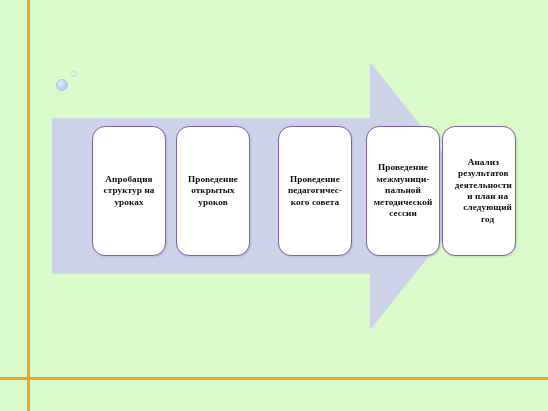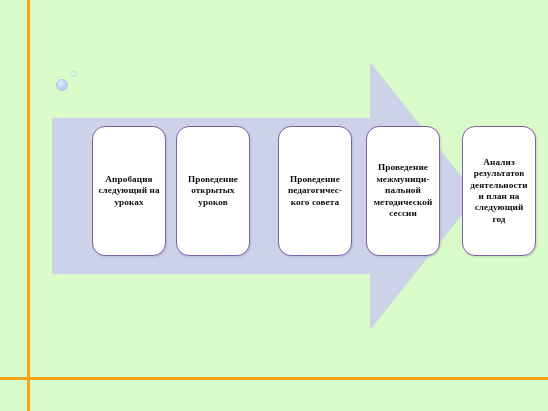--- a/index.html
+++ b/index.html
@@ -106,21 +106,21 @@
     text-align: center;
     letter-spacing: 0.1px;
   }
   .pbox .ptext + .ptext { }
 
   .b1 { left: 9px;   }
   .b2 { left: 92px;  }
   .b3 { left: 176px; }
   .b4 { left: 278px; }
   .b5 { left: 366px; }
-  .b6 { left: 462px; }
+  .b6 { left: 442px; align-items: flex-end; }
 </style>
 </head>
 <body>
 
 <div class="slide">
 
   <div class="rule-v"></div>
   <div class="rule-h"></div>
 
   <div class="bubble-big"></div>
@@ -130,21 +130,21 @@
     <svg width="425" height="268" viewBox="0 0 425 268" xmlns="http://www.w3.org/2000/svg">
       <polygon points="0,56 318,56 318,0 425,134 318,268 318,212 0,212" fill="#ccd3e8"></polygon>
     </svg>
   </div>
 
   <div class="boxes">
 
 
     <div class="pbox b2">
       <div class="ptext" style="white-space:pre-line">Апробация
-следующий на
+структур на
 уроках</div>
     </div>
 
     <div class="pbox b3">
       <div class="ptext" style="white-space:pre-line">Проведение
 открытых
 уроков</div>
     </div>
 
     <div class="pbox b4">

